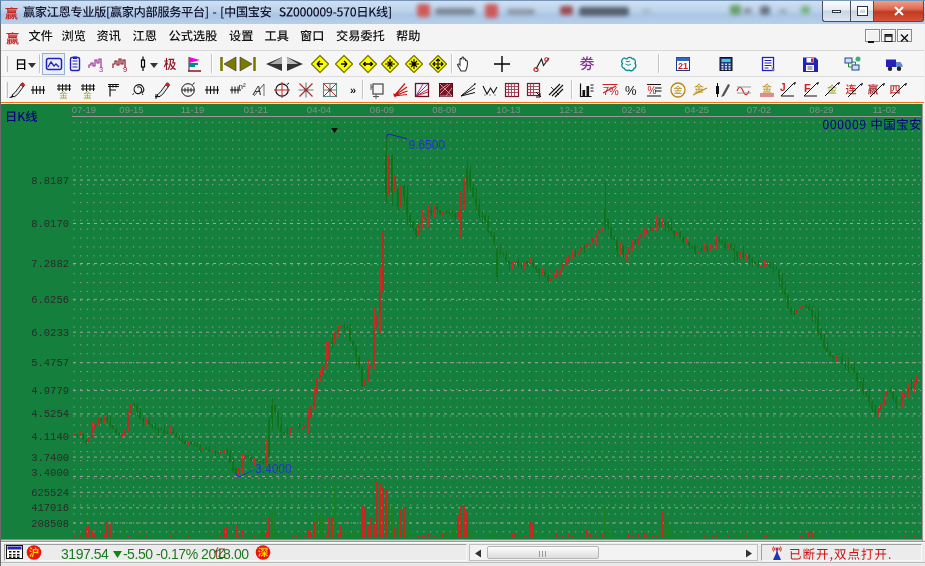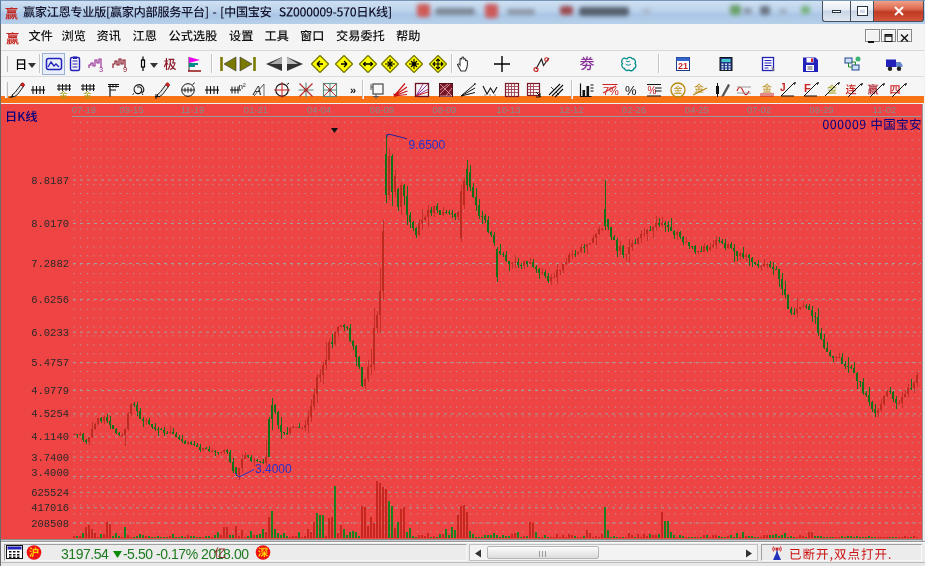--- a/index.html
+++ b/index.html
@@ -19,24 +19,24 @@
 .wbtn.cls { width:50px; border-radius:0 0 3px 0; border-left:none;
   background:linear-gradient(#f0a088 0%, #dd6951 40%, #c03a22 55%, #d4543a 100%); }
 .wbtn .bar { width:9px; height:3px; background:#fff; border:1px solid #2b3540; }
 .wbtn .sq { width:9px; height:8px; border:2px solid #fff; outline:1px solid #2b3540; }
 #menubar { left:1px; top:24px; width:923px; height:27px; background:#f4f4f4; border-bottom:1px solid #d8d8d8; }
 #mdibtns { position:absolute; right:12px; top:5px; display:flex; gap:1px; }
 .mdib { width:15px; height:13px; background:#f2f2f2; border:1px solid #888;
   box-shadow:inset 1px 1px 0 #fff; position:relative; }
 .tbar { left:1px; width:923px; background:#f6f6f6; }
 #tb1 { top:51px; height:26px; border-bottom:1px solid #dcdcdc; }
-#tb2 { top:77px; height:26px; border-bottom:7px solid #f97316; }
+#tb2 { top:77px; height:26px; border-bottom:1px solid #f97316; }
 .grip { position:absolute; left:4px; top:5px; width:3px; height:16px; border-left:1px solid #fff; border-right:1px solid #c0c0c0; background:#e8e8e8;}
 .ticons { position:absolute; left:0; top:0; width:100%; height:26px; }
-#chart { left:1px; top:104px; width:921px; height:437px; background:#ef4444; }
+#chart { left:1px; top:104px; width:921px; height:437px; background:#15803d; }
 #chart svg { position:absolute; left:0; top:0; }
 #status { left:1px; top:541px; width:924px; height:21px; background:#ececec;
   border-top:1px solid #9a9a9a; box-shadow:inset 0 1px 0 #fff; }
 .spanel { position:absolute; top:2px; height:17px; border:1px solid; border-color:#9f9f9f #f8f8f8 #f8f8f8 #9f9f9f; }
 #status .txt { color:#1d7a1f; font-size:14px; letter-spacing:-0.45px; font-family:"Liberation Sans",sans-serif;margin-left:16px; }
 #sbar { position:absolute; left:468px; top:2px; width:289px; height:17px; background:#f3f3f3; border:1px solid #c0c0c0;}
 #sbar .thumb { position:absolute; left:17px; top:1px; width:112px; height:13px; background:linear-gradient(#fdfdfd,#dcdcdc); border:1px solid #b5b5b5; border-radius:2px;}
 #sbar .gripv { position:absolute; left:50%; top:4px; width:8px; height:6px; margin-left:-4px;
   background:repeating-linear-gradient(90deg,#999 0 1px,transparent 1px 3px);}
 #botedge { left:0; top:562px; width:925px; height:4px; background:#e9e9e9; border-top:1px solid #bcbcbc; }

